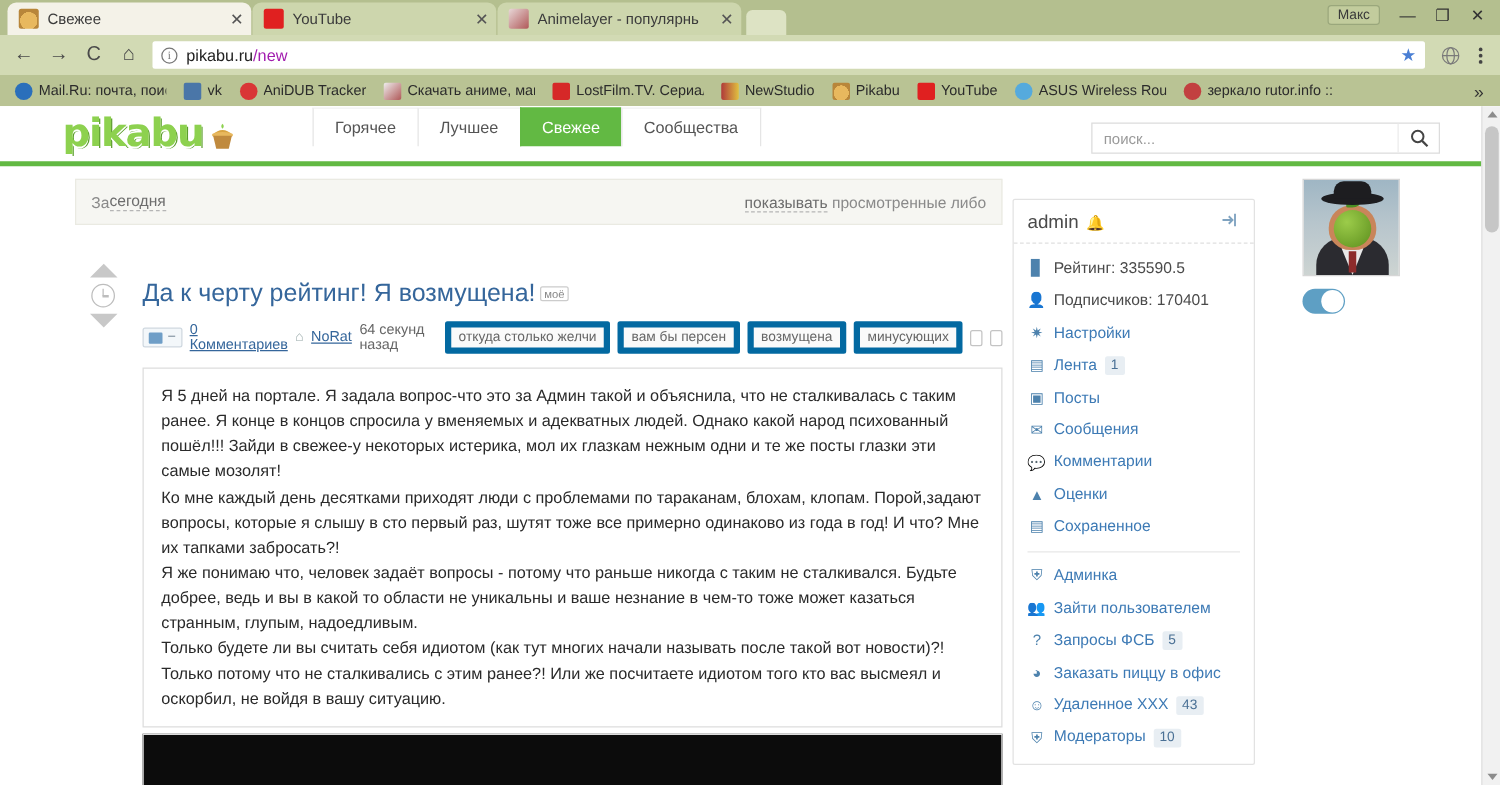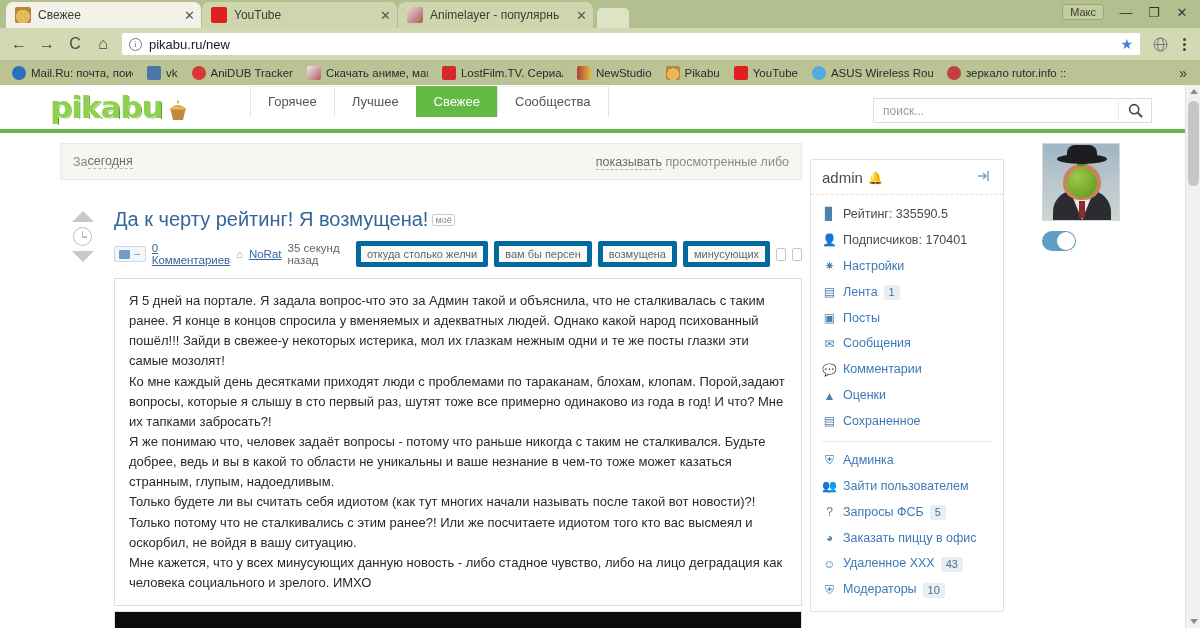--- a/index.html
+++ b/index.html
@@ -56,21 +56,21 @@
   .omnibox {
     flex: 1; height: 22px; background: #fff; border-radius: 2px; margin: 0 6px 0 4px;
     display: flex; align-items: center; padding: 0 7px; position: relative;
   }
   .omnibox .infoic {
     width: 13px; height: 13px; border: 1.3px solid #777; border-radius: 50%;
     font-size: 9px; color: #777; display:flex;align-items:center;justify-content:center;
     margin-right: 7px; font-family: "Liberation Serif", serif;
   }
   .urltext { font-size: 13px; color: #222; }
-  .urltext .dim { color: #0f172a; }
+  .urltext .dim { color: #a21caf; }
   .star { margin-left: auto; color: #4a7fd4; font-size: 14px; }
   .navbar .globeic { width: 24px; height: 24px; display:flex;align-items:center;justify-content:center; }
   .dots { width: 20px; display: flex; flex-direction: column; align-items: center; gap: 2px; }
   .dots i { width: 3px; height: 3px; background: #444; border-radius: 50%; display:block; }
 
   .bookmarks {
     height: 25px; background: #b9c394; display: flex; align-items: center;
     padding: 0 5px; gap: 0; font-size: 11.5px; color: #2b2b2b; overflow: hidden;
   }
   .bm { display: flex; align-items: center; padding: 0 7px; white-space: nowrap; max-width: 135px; overflow: hidden; }
@@ -138,20 +138,21 @@
     width: 19px; height: 19px; border: 1.5px solid #bdbdbd; border-radius: 50%;
     position: relative;
   }
   .clockic::before { content:""; position:absolute; left:7.5px; top:3px; width:1.5px; height:6px; background:#bdbdbd; }
   .clockic::after { content:""; position:absolute; left:8px; top:8px; width:5px; height:1.5px; background:#bdbdbd; }
 
   .postmain { flex: 1; padding-left: 9px; }
   .ptitle {
     font-size: 20px; color: #35669b; font-weight: normal; line-height: 1.25;
     font-family: "Liberation Sans", sans-serif;
+    margin-top: 16px;
   }
   .ptitle .mine {
     font-size: 9px; color: #888; border: 1px solid #ccc; padding: 0 2px;
     vertical-align: 3px; margin-left: 4px; border-radius: 2px;
   }
   .pmeta { display: flex; align-items: center; gap: 6px; margin-top: 9px; font-size: 11.5px; color: #666; flex-wrap: nowrap; }
   .cmtbadge {
     display: flex; align-items: center; gap: 4px; border: 1px solid #cfd8e0;
     background: #f3f7fa; border-radius: 2px; padding: 1px 4px; color: #7a8a99;
   }
@@ -380,34 +381,33 @@
           </div>
           <div class="postmain">
             <div class="ptitle">
               <span>Да к черту рейтинг! Я возмущена!</span><span class="mine">моё</span>
             </div>
             <div class="pmeta">
               <span class="cmtbadge"><span class="sq"></span>−</span>
               <a>0 Комментариев</a>
               <span class="userico">⌂</span>
               <a>NoRat</a>
-              <span>35 секунд назад</span>
+              <span>64 секунд назад</span>
               <span class="tag">откуда столько желчи</span>
               <span class="tag">вам бы персен</span>
               <span class="tag">возмущена</span>
               <span class="tag">минусующих</span>
               <span class="metaic"></span>
               <span class="metaic"></span>
             </div>
             <div class="pbody">
               <p>Я 5 дней на портале. Я задала вопрос-что это за Админ такой и объяснила, что не сталкивалась с таким ранее. Я конце в концов спросила у вменяемых и адекватных людей. Однако какой народ психованный пошёл!!! Зайди в свежее-у некоторых истерика, мол их глазкам нежным одни и те же посты глазки эти самые мозолят!</p>
               <p>Ко мне каждый день десятками приходят люди с проблемами по тараканам, блохам, клопам. Порой,задают вопросы, которые я слышу в сто первый раз, шутят тоже все примерно одинаково из года в год! И что? Мне их тапками забросать?!</p>
               <p>Я же понимаю что, человек задаёт вопросы - потому что раньше никогда с таким не сталкивался. Будьте добрее, ведь и вы в какой то области не уникальны и ваше незнание в чем-то тоже может казаться странным, глупым, надоедливым.</p>
               <p>Только будете ли вы считать себя идиотом (как тут многих начали называть после такой вот новости)?! Только потому что не сталкивались с этим ранее?! Или же посчитаете идиотом того кто вас высмеял и оскорбил, не войдя в вашу ситуацию.</p>
-              <p>Мне кажется, что у всех минусующих данную новость - либо стадное чувство, либо на лицо деградация как человека социального и зрелого. ИМХО</p>
             </div>
             <div class="pimage">
               
             </div>
           </div>
         </div>
       </div>
 
       <div class="sidebar">
         <div class="userpanel">

